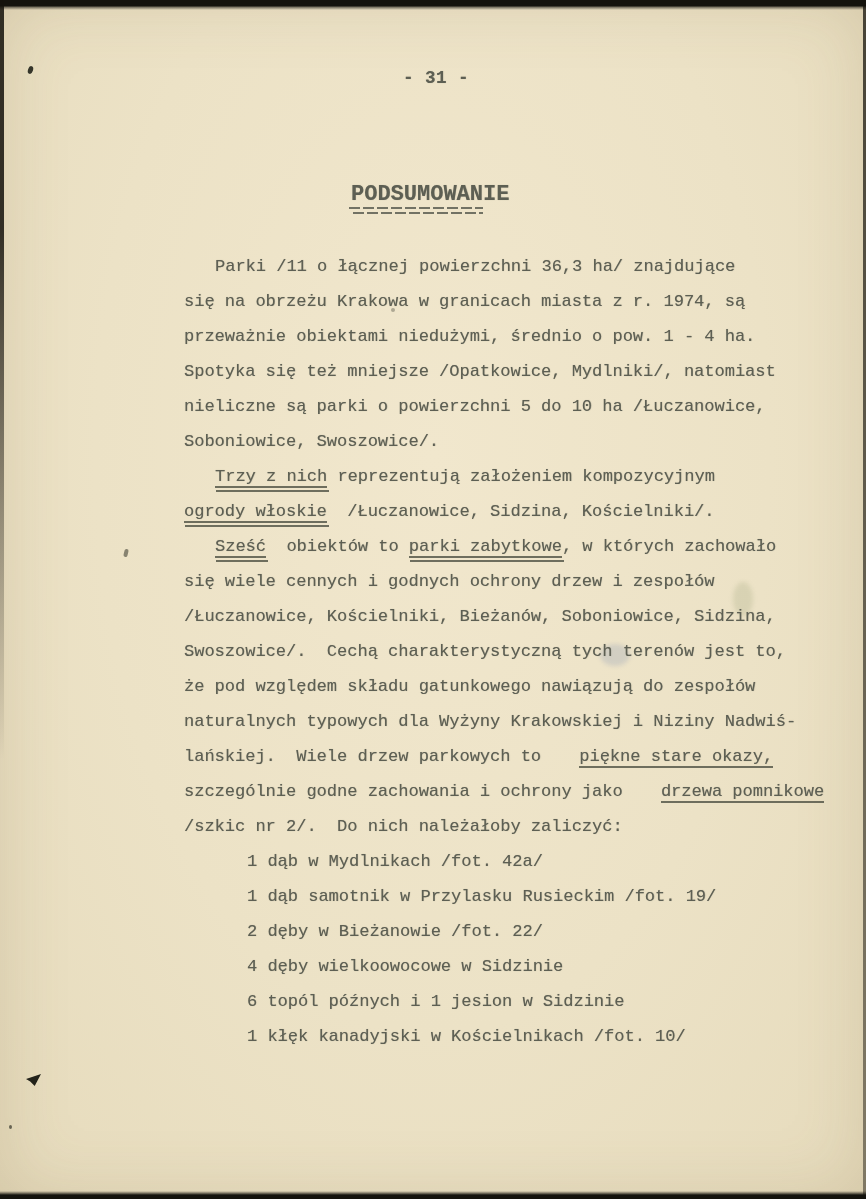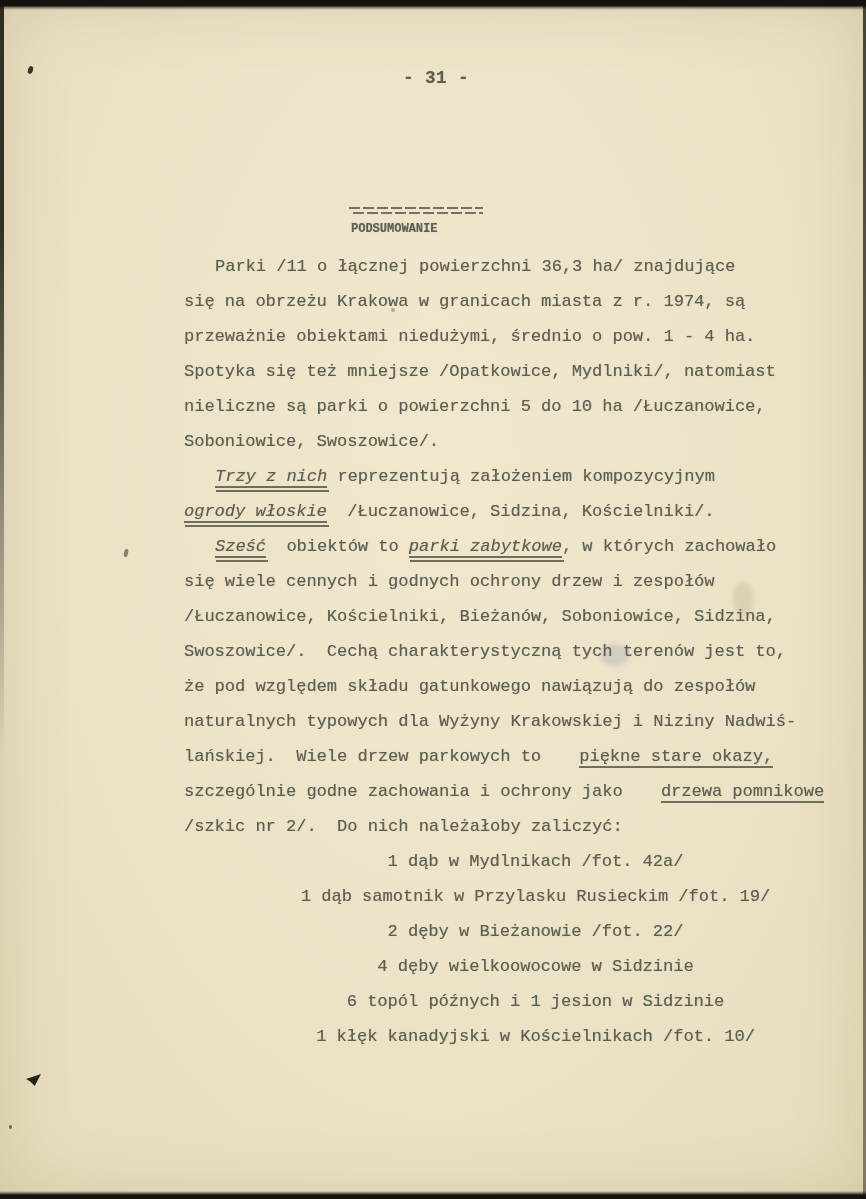--- a/index.html
+++ b/index.html
@@ -38,37 +38,37 @@
   .mark-arrow{position:absolute;left:26px;top:1074px;width:15px;height:12px;background:#23231a;
     clip-path:polygon(0 42%,100% 0,58% 100%,28% 62%);}
   .smudge-green{position:absolute;left:733px;top:582px;width:20px;height:34px;
     background:rgba(140,150,105,.20);border-radius:50%;filter:blur(2px);}
   .smudge-blue{position:absolute;left:600px;top:644px;width:30px;height:22px;
     background:rgba(70,100,170,.16);border-radius:50%;filter:blur(2px);}
 
   
   .typed{color:var(--ink);text-shadow:.3px .3px .7px rgba(93,95,83,.55);}
   .page-number{position:absolute;left:403px;top:68px;font-size:17.5px;font-weight:bold;letter-spacing:.5px;}
-  .heading{position:absolute;left:351px;top:182px;font-size:12px;font-weight:bold;margin-top:40px;}
+  .heading{position:absolute;left:351px;top:182px;font-size:22px;font-weight:bold;}
   .heading-rule{position:absolute;left:349px;top:207px;width:134px;height:8px;opacity:.85;
     background-image:
       repeating-linear-gradient(90deg, var(--ink) 0 11px, rgba(0,0,0,0) 11px 14px),
       repeating-linear-gradient(90deg, var(--ink) 0 11px, rgba(0,0,0,0) 11px 14px);
     background-size:100% 2.2px,100% 2.2px;
     background-position:0 0,4px 5px;
     background-repeat:no-repeat;}
 
   .text-block{position:absolute;left:184px;top:249px;width:640px;
     font-size:17px;line-height:35px;white-space:pre;}
   .line{height:35px;}
   .ind-p{padding-left:31px;}
-  .ind-l{padding-left:63px;text-align:center;}
+  .ind-l{padding-left:63px;}
 
   .u1{border-bottom:2px solid var(--ul);margin-left:28px;}
-  .u2{border-bottom:2px solid var(--ul);position:relative;font-style:italic;}
+  .u2{border-bottom:2px solid var(--ul);position:relative;}
   .u2::after{content:"";position:absolute;left:1px;right:-2px;bottom:-6px;border-top:2px solid var(--ul);}
 </style>
 </head>
 <body>
 
 <div class="page">
 
   <div class="edge-top"></div>
   <div class="edge-left"></div>
   <div class="edge-right"></div>

